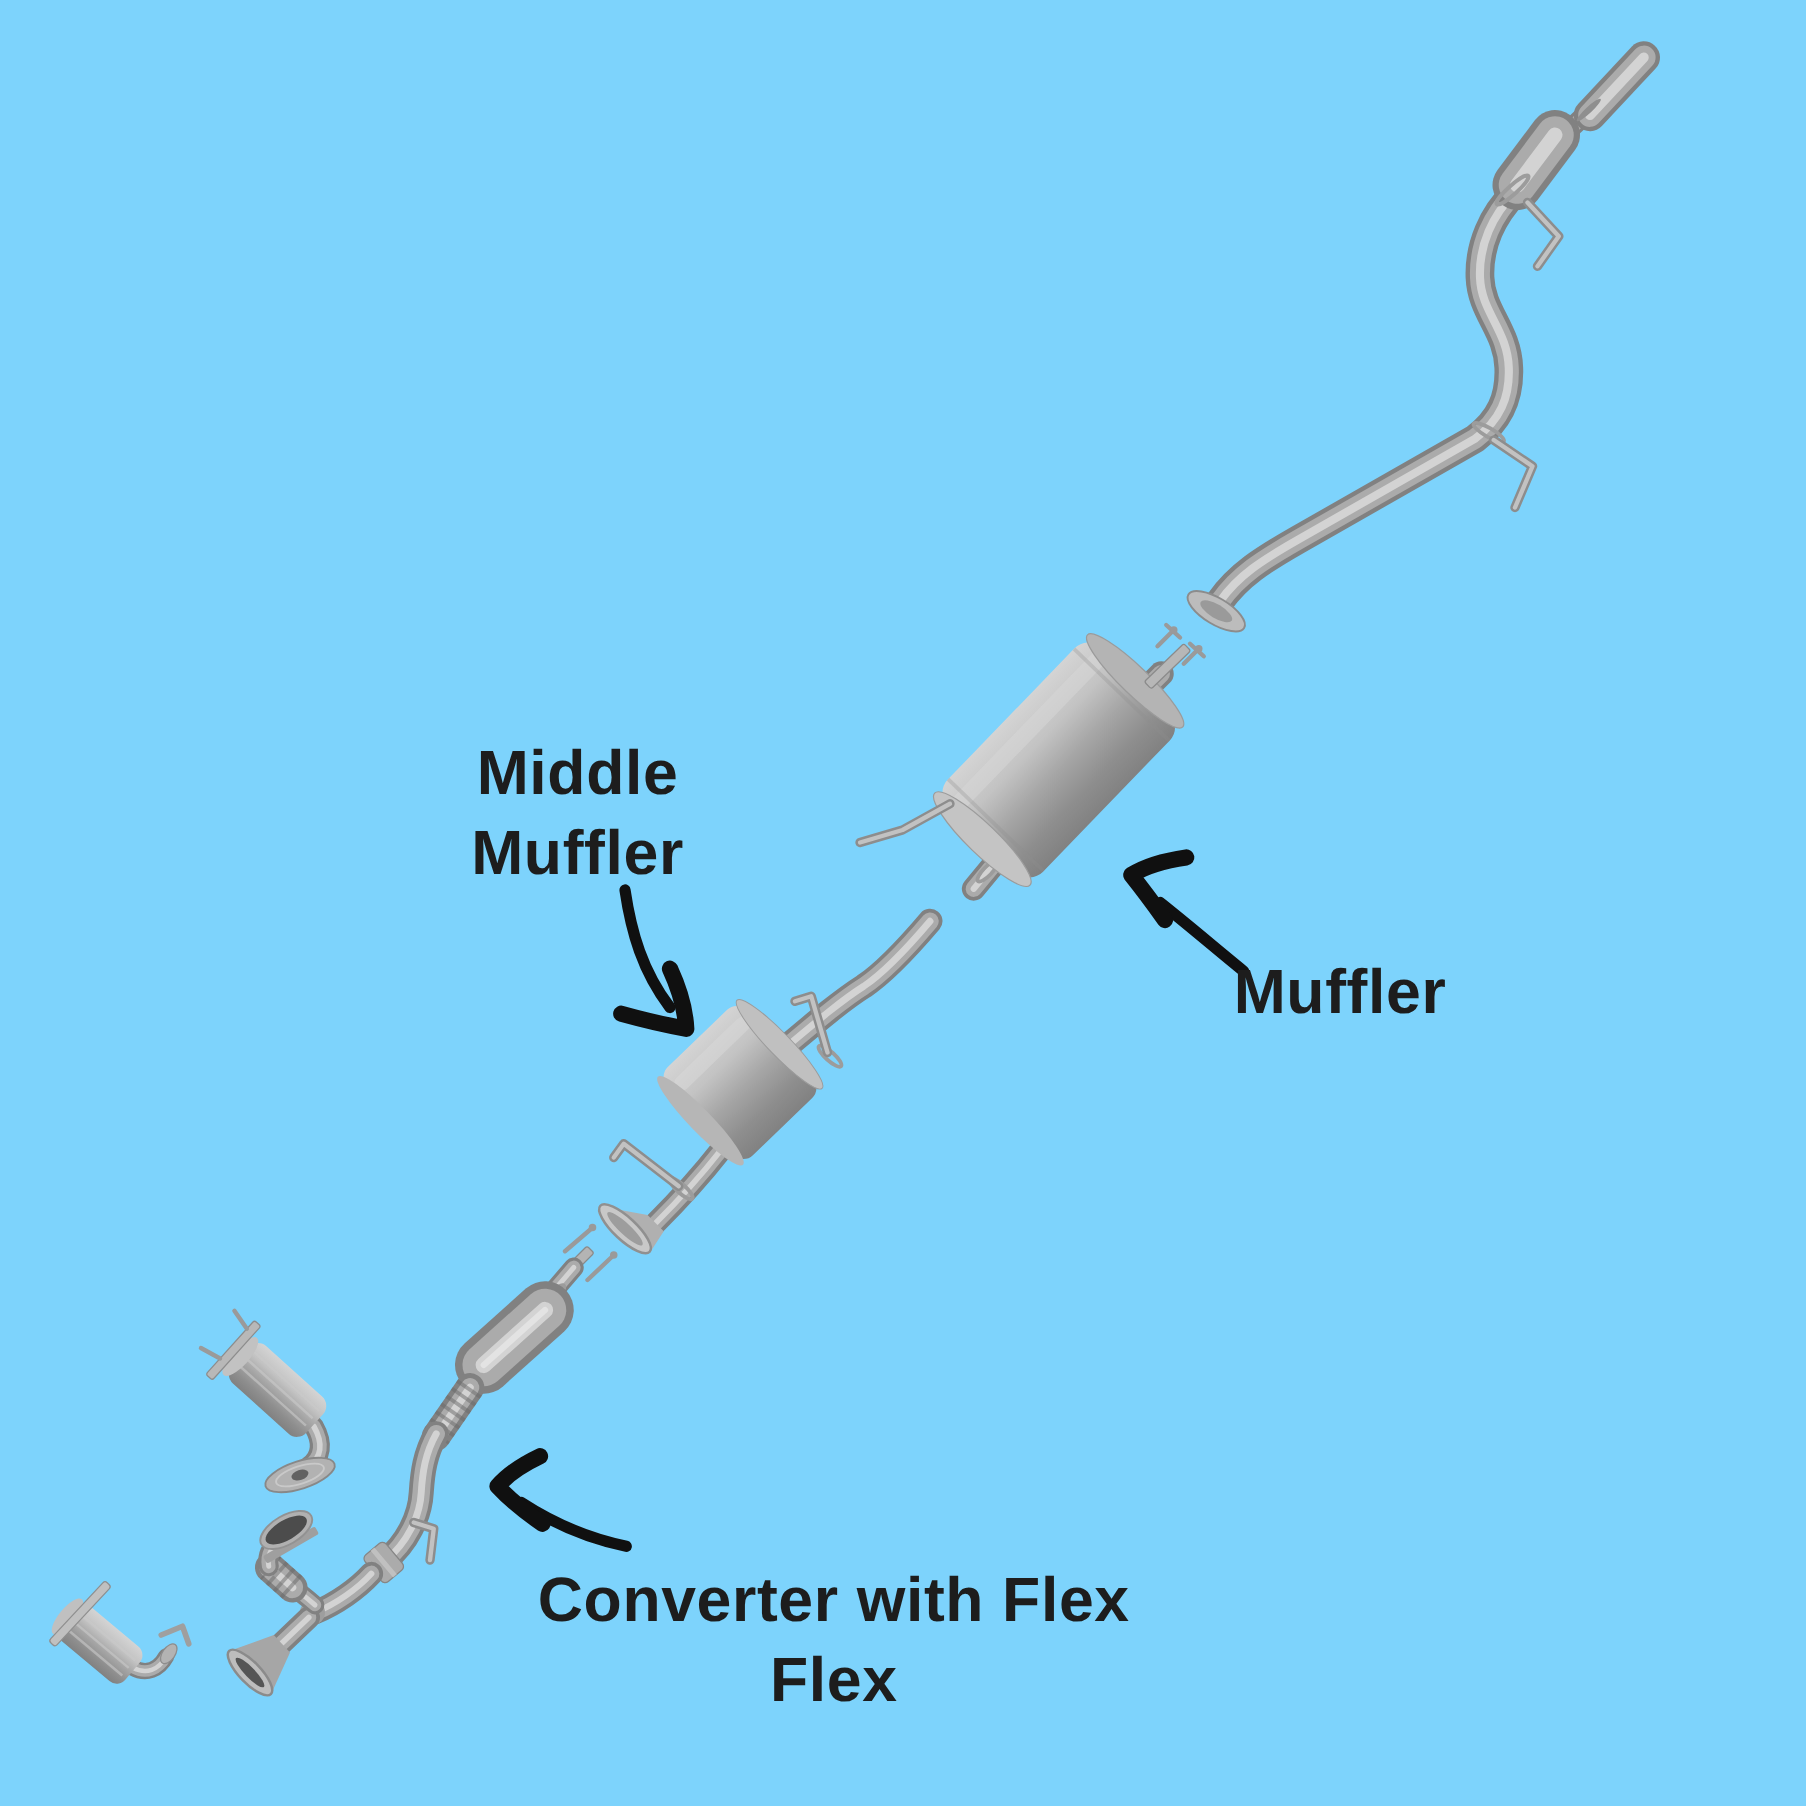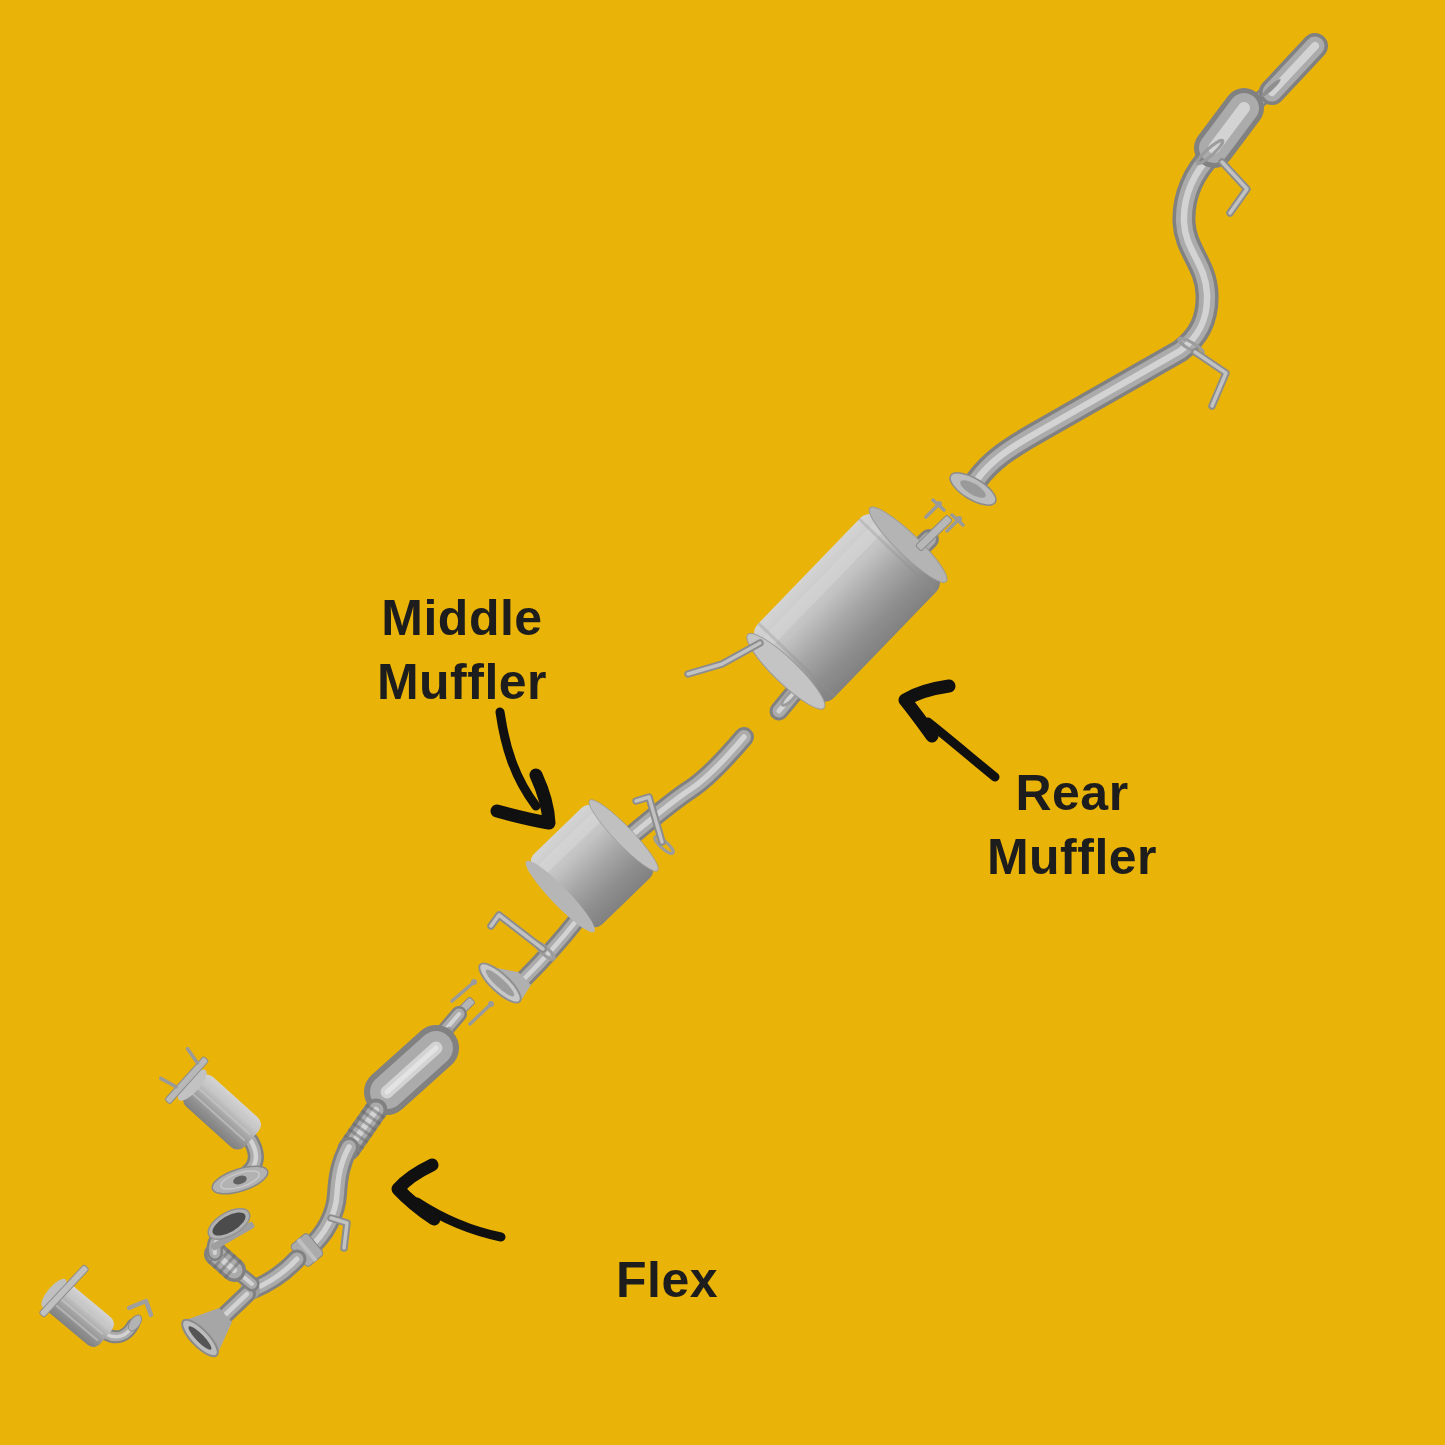--- a/index.html
+++ b/index.html
@@ -1,16 +1,16 @@
 <!DOCTYPE html>
 <html><head>
 <meta charset="utf-8">
 <style>
   html,body{margin:0;padding:0;background:#ffffff;}
-  .stage{position:relative;width:1445px;height:1445px;background:#eab308;overflow:hidden;
+  .stage{position:relative;width:1445px;height:1445px;background:#7dd3fc;overflow:hidden;
          font-family:"Liberation Sans", sans-serif;}
   .stage svg{position:absolute;left:0;top:0;}
   .label{position:absolute;text-align:center;font-weight:700;font-size:50px;line-height:64px;
          color:#1d1d1d;letter-spacing:0.5px;}
   #label-middle{left:212px;top:586px;width:500px;}
   #label-rear{left:822px;top:761px;width:500px;}
   #label-converter{left:317px;top:1248px;width:700px;}
   
   .po{fill:none;stroke:#818181;stroke-linecap:round;stroke-linejoin:round;}
   .pm{fill:none;stroke:#ababab;stroke-linecap:round;stroke-linejoin:round;}
@@ -245,20 +245,20 @@
       <path class="arr" stroke-width="9" d="M501,1237 C472,1231 443,1219 417,1202"></path>
       <path class="arr" stroke-width="13" d="M432,1165 Q409,1176 398,1189 M398,1189 Q412,1204 434,1219"></path>
     </g>
   </svg>
 
   <div class="label" id="label-middle">
     <div>Middle</div>
     <div>Muffler</div>
   </div>
   <div class="label" id="label-rear">
-    <div>Rear</div>
     <div>Muffler</div>
   </div>
   <div class="label" id="label-converter">
+    <div>Converter with Flex</div>
     <div>Flex</div>
   </div>
 
 </div>
 
 </body></html>

